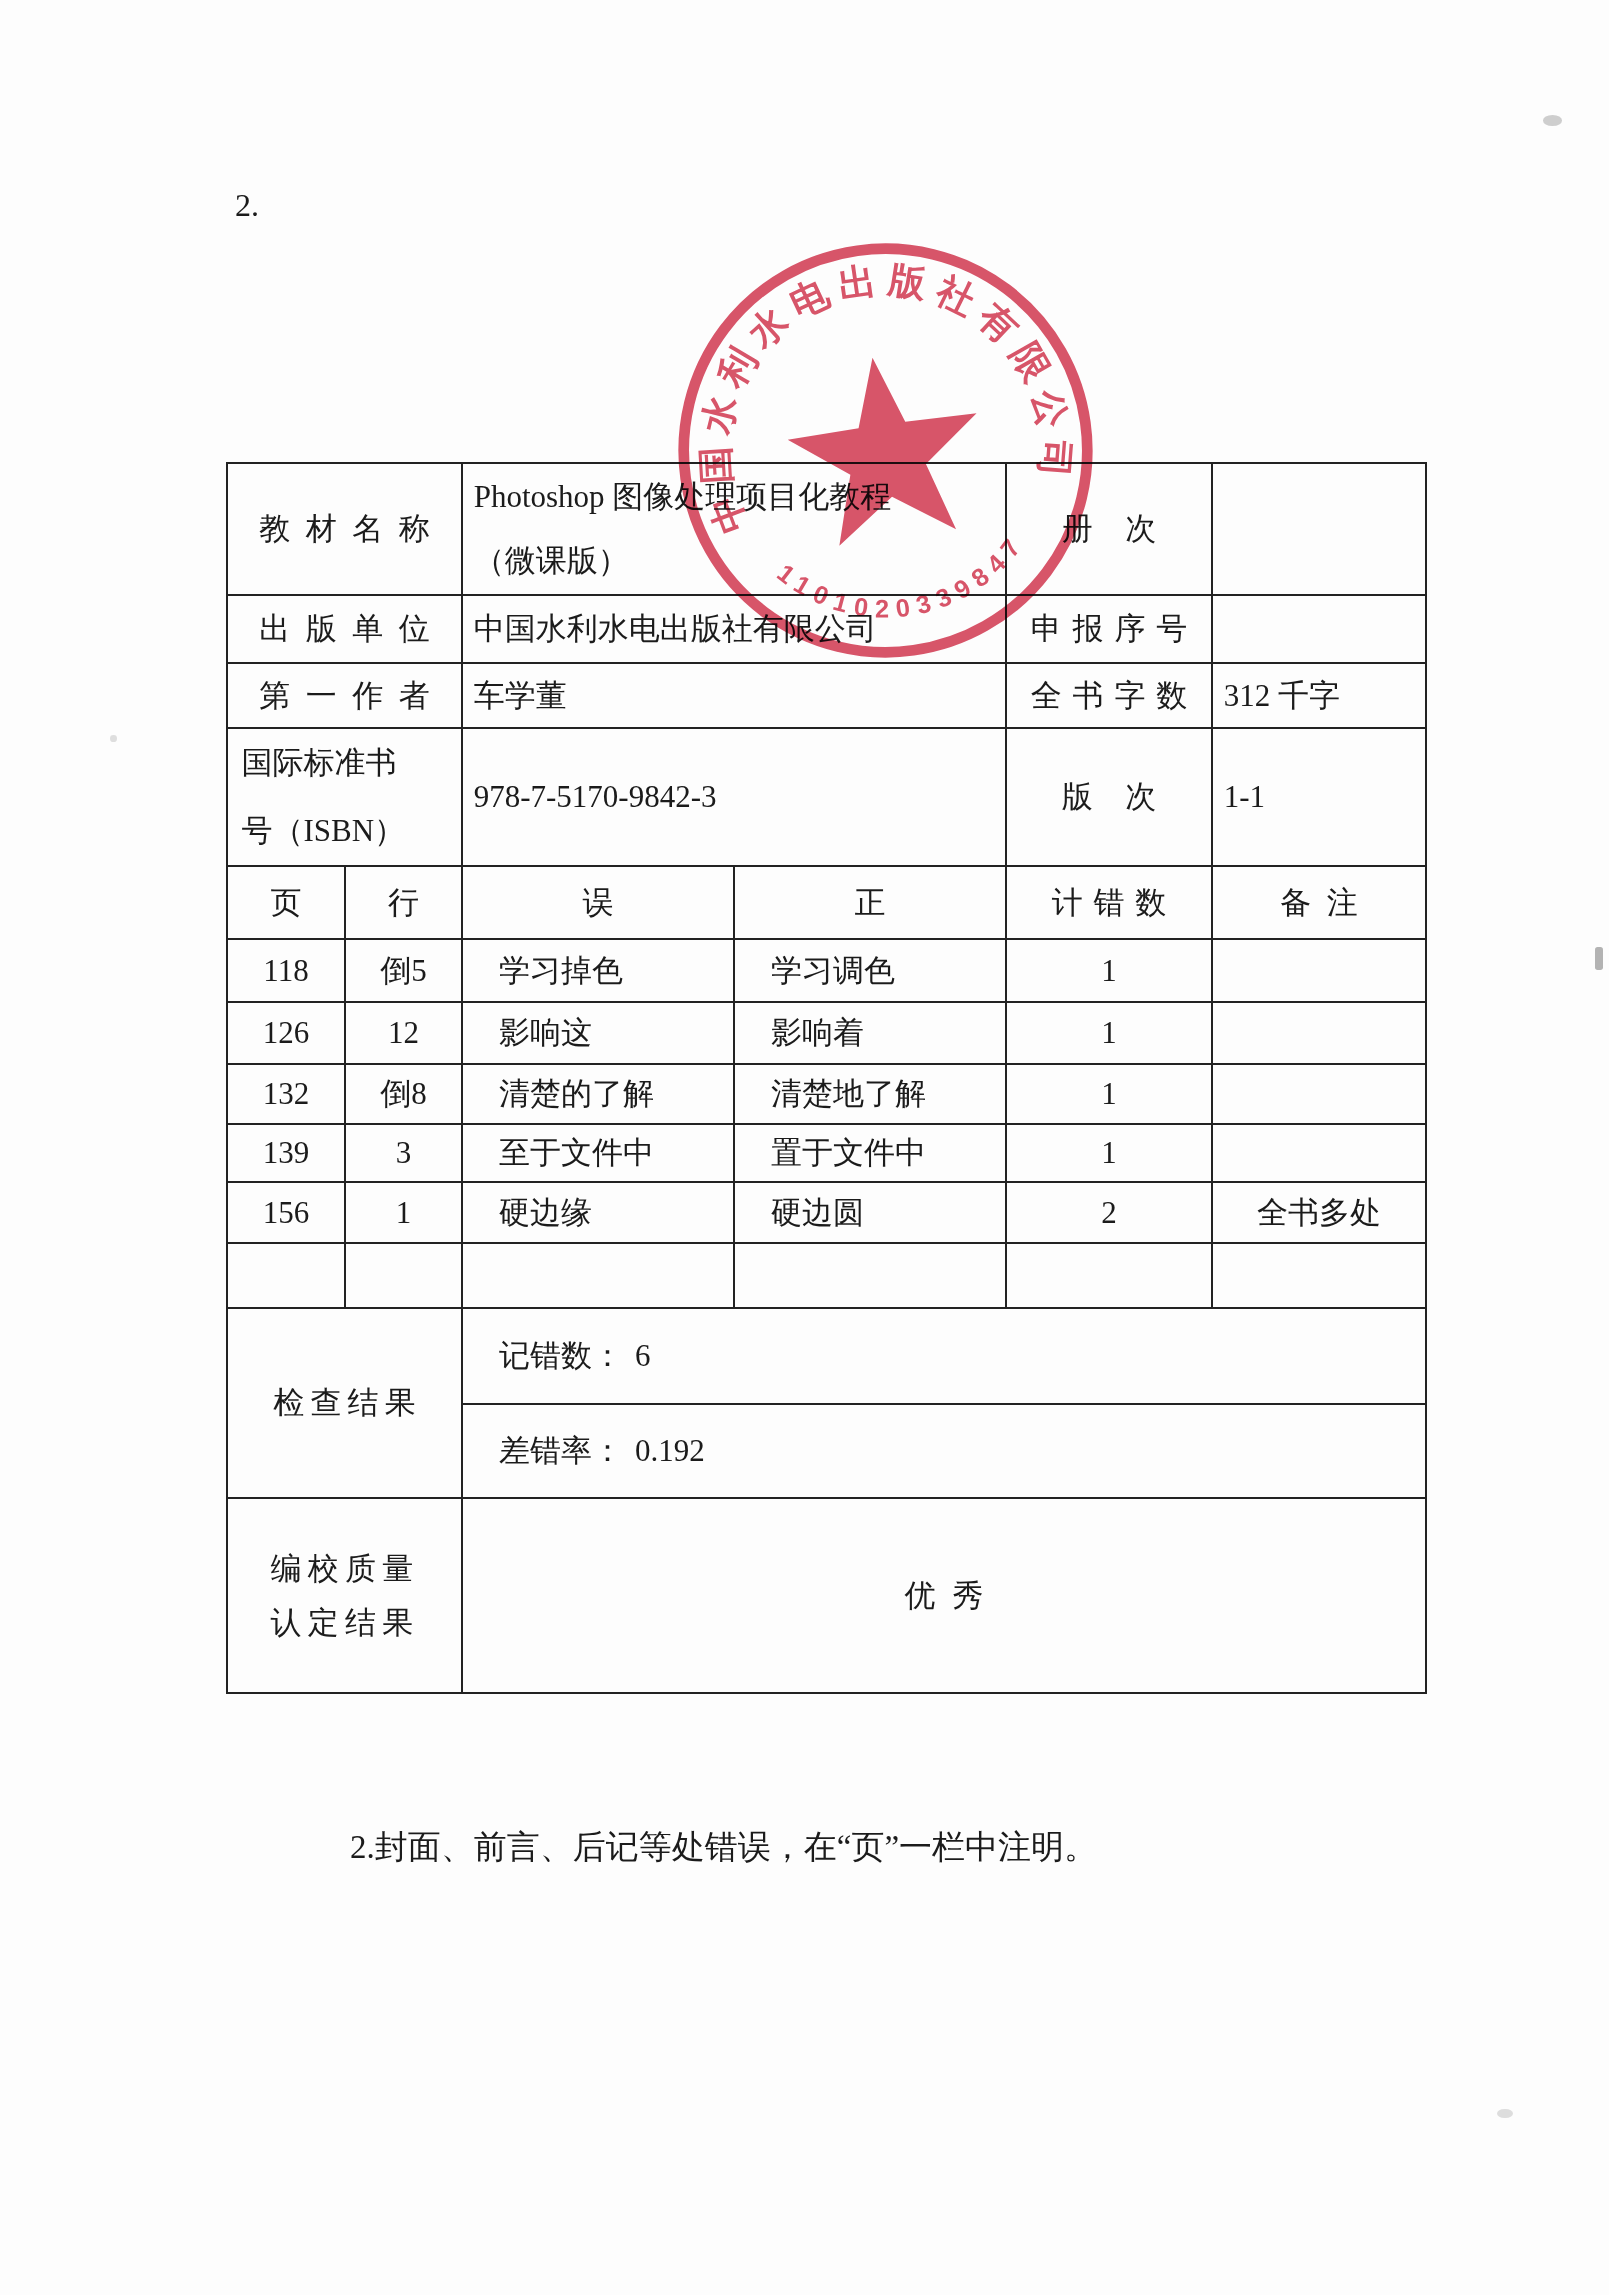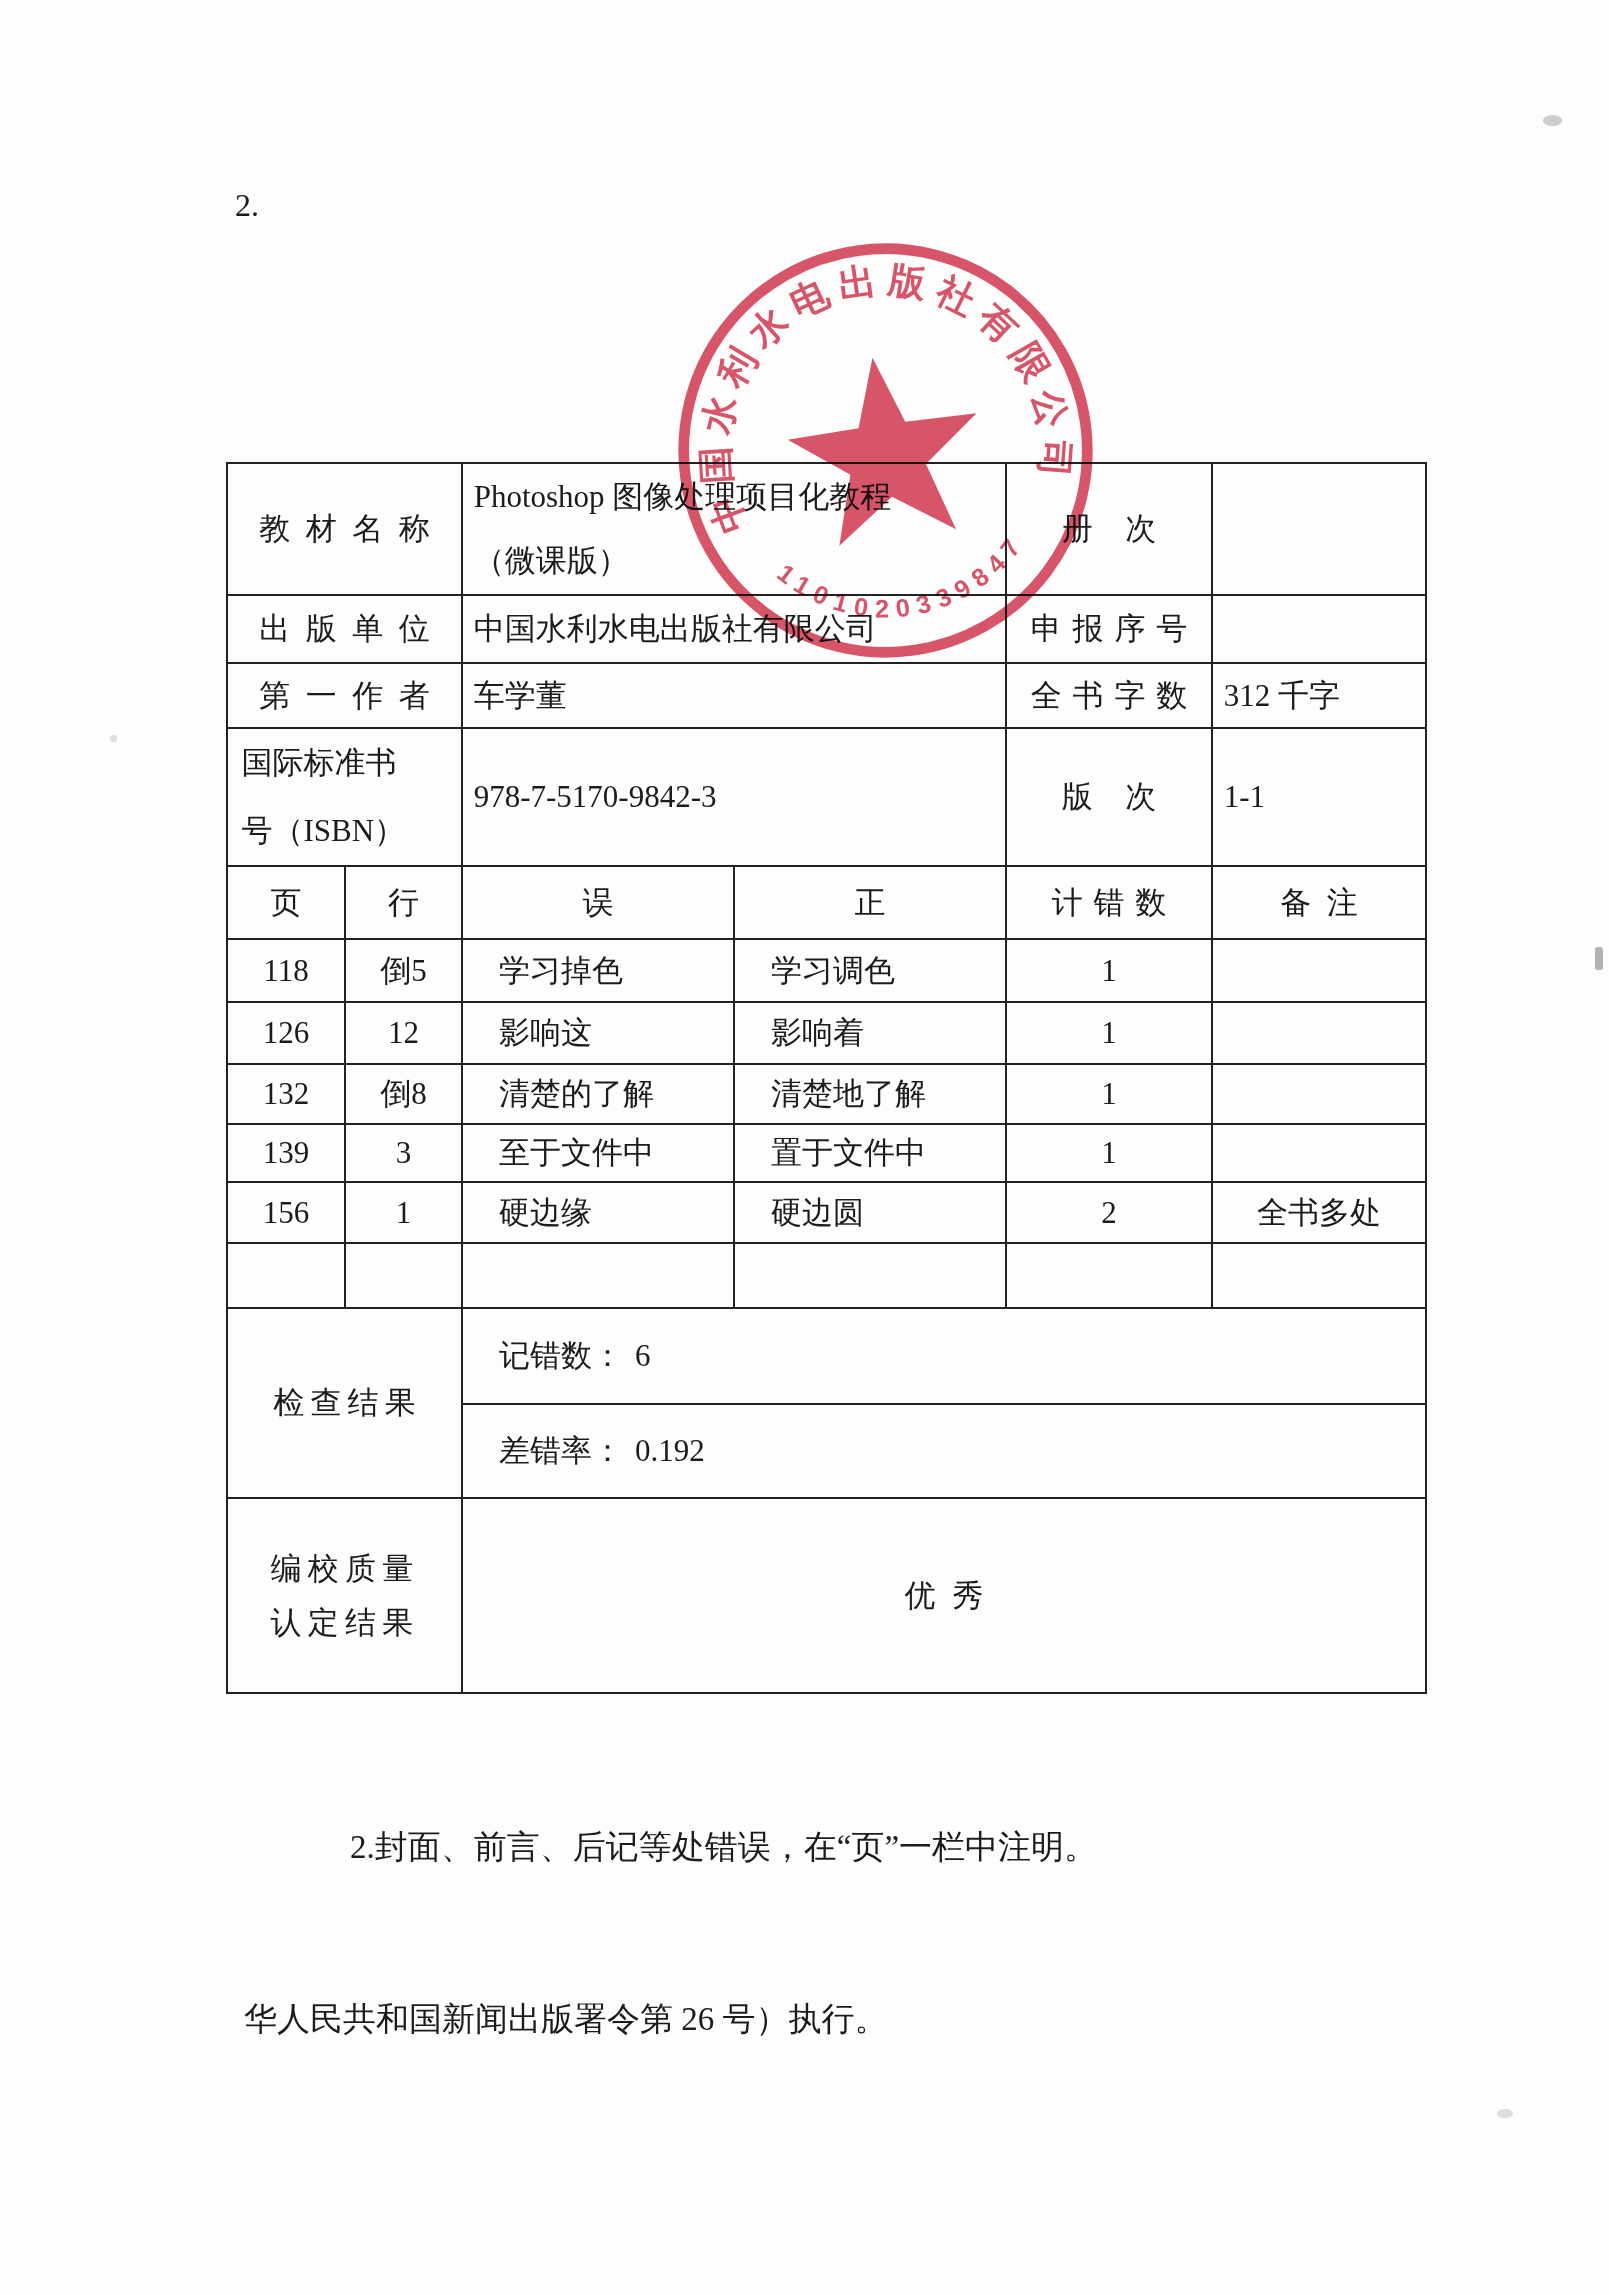--- a/index.html
+++ b/index.html
@@ -164,21 +164,20 @@
       </td>
     </tr>
     <tr style="height:195px">
       <td colspan="2" class="c"><span class="qlabel">编校质量认定结果</span></td>
       <td colspan="4" class="c"><span class="excellent">优秀</span></td>
     </tr>
   </tbody>
     </table>
 
   <div class="note" style="left:350px;top:1825px">2.封面、前言、后记等处错误，在“页”一栏中注明。</div>
-  <div class="note" style="left:244px;top:1997px">华人民共和国新闻出版署令第 26 号）执行。</div>
 
   <svg class="stamp" viewBox="0 0 660 660">
     <g transform="rotate(-8 330 330)" fill="#d43d55" stroke="none">
       <circle cx="330" cy="330" r="302" fill="none" stroke="#d43d55" stroke-width="16"></circle>
       <polygon points="330,190 294.7,291.5 187.3,293.6 272.9,358.5 241.8,461.4 330,400 418.2,461.4 387.1,358.5 472.7,293.6 365.3,291.5"></polygon>
       <path id="arcTop" d="M 117 429 A 235 235 0 1 1 543 429" fill="none"></path>
       <path id="arcBottom" d="M 125 473 A 250 250 0 0 0 535 473" fill="none"></path>
       <text font-family="Liberation Sans, DejaVu Sans, sans-serif" font-size="56" font-weight="bold" letter-spacing="14" fill="#d43d55">
         <textPath href="#arcTop" startOffset="50%" text-anchor="middle">中国水利水电出版社有限公司</textPath>
       </text>

